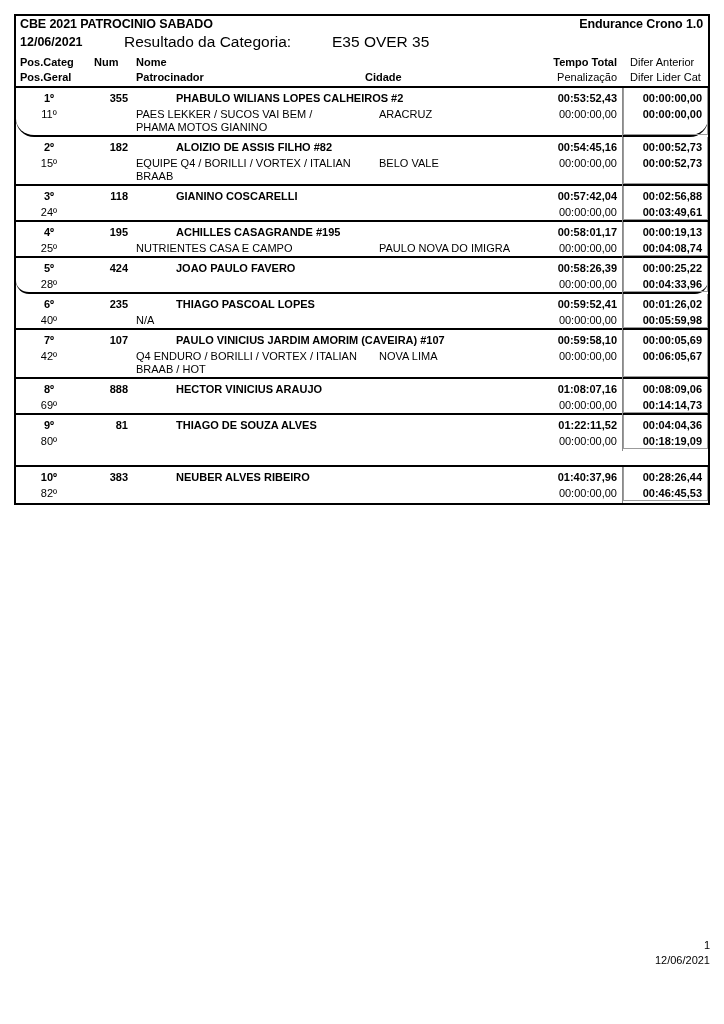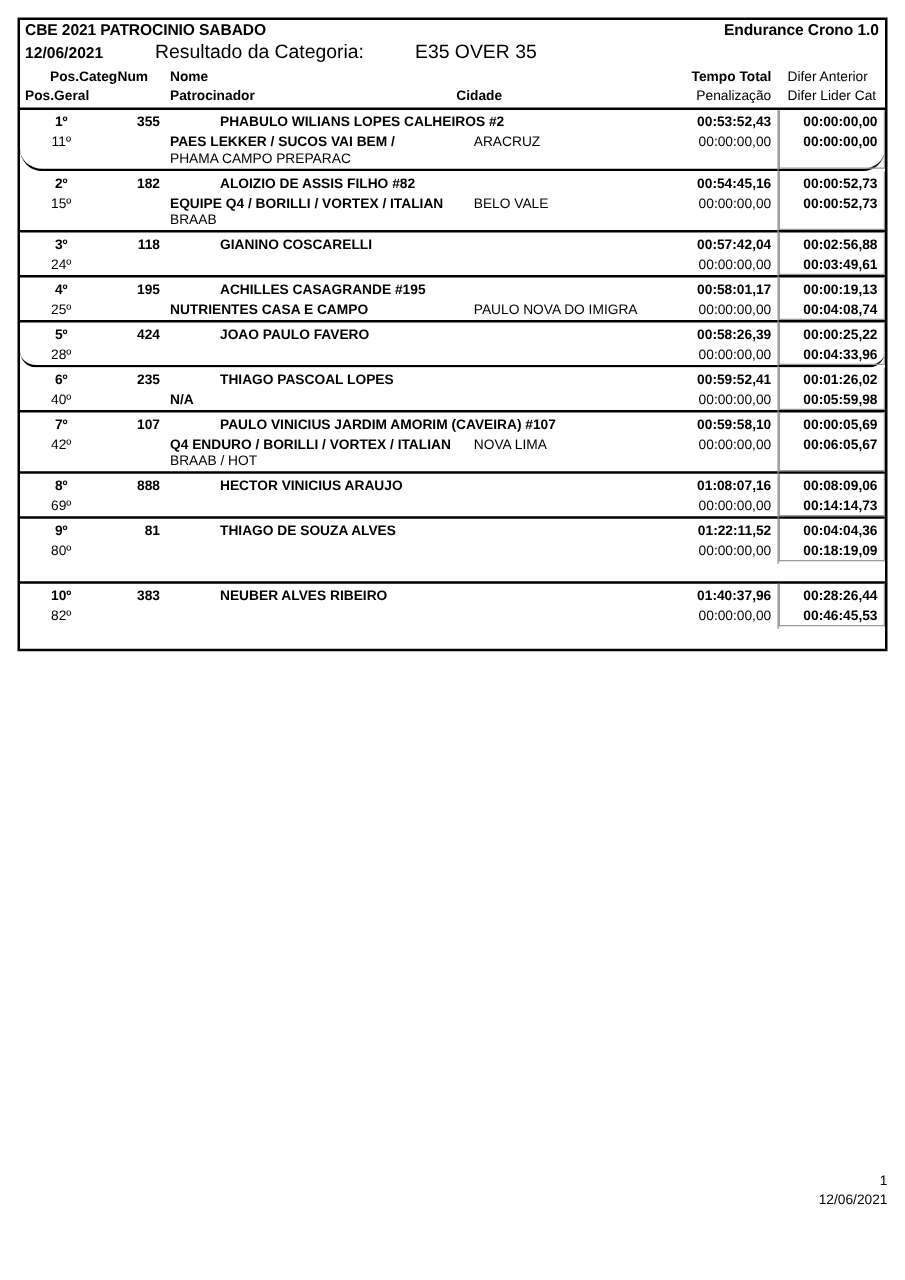--- a/index.html
+++ b/index.html
@@ -84,21 +84,21 @@
   .colhead {
     position: relative;
     height: 31px;
     border-bottom: 2px solid #000;
   }
   .colhead span {
     position: absolute;
     font-size: 11px;
     white-space: nowrap;
   }
-  .ch-poscateg  { left: 4px;   top: 1px;  font-weight: bold; margin-left: 20px; }
+  .ch-poscateg  { left: 4px;   top: 1px;  font-weight: bold; }
   .ch-posgeral  { left: 4px;   top: 16px; font-weight: bold; }
   .ch-num       { left: 78px;  top: 1px;  font-weight: bold; }
   .ch-nome      { left: 120px; top: 1px;  font-weight: bold; }
   .ch-patroc    { left: 120px; top: 16px; font-weight: bold; }
   .ch-cidade    { left: 349px; top: 16px; font-weight: bold; }
   .ch-tempo     { right: 91px; top: 1px;  font-weight: bold; }
   .ch-penal     { right: 91px; top: 16px; font-weight: normal; }
   .ch-difant    { left: 614px; top: 1px;  font-weight: normal; }
   .ch-diflider  { left: 614px; top: 16px; font-weight: normal; }
 
@@ -134,21 +134,21 @@
   .c-difant {
     top: 4px; right: 6px; font-weight: bold;
   }
 
   
   .c-posgeral {
     left: 0px; top: 20px; width: 66px;
     text-align: center; font-weight: normal;
   }
   .c-patroc {
-    left: 120px; top: 20px; font-weight: bold;
+    left: 120px; top: 20px; font-weight: normal;
   }
   .c-patroc2 {
     left: 120px; top: 33px; font-weight: normal;
   }
   .c-cidade {
     left: 363px; top: 20px; font-weight: normal;
   }
   .c-penal {
     top: 20px; right: 91px; font-weight: normal;
   }
@@ -226,21 +226,21 @@
         <span class="cell c-poscateg">1º</span>
         <span class="cell c-num">355</span>
         <span class="cell c-nome">PHABULO WILIANS LOPES CALHEIROS #2</span>
         <span class="cell c-tempo">00:53:52,43</span>
         <span class="cell c-difant">00:00:00,00</span>
         <span class="cell c-posgeral">11º</span>
         <span class="cell c-patroc">PAES LEKKER / SUCOS VAI BEM /</span>
         <span class="cell c-cidade">ARACRUZ</span>
         <span class="cell c-penal">00:00:00,00</span>
         <span class="cell c-diflider">00:00:00,00</span>
-        <span class="cell c-patroc2">PHAMA CAMPO PREPARAC</span>
+        <span class="cell c-patroc2">PHAMA MOTOS GIANINO</span>
         <div class="vrule" style="height: 49px;"></div>
         <div class="difbox head" style="height: 47px;"></div>
       </div>
       <div class="result-row" style="height: 49px;">
         <span class="cell c-poscateg">2º</span>
         <span class="cell c-num">182</span>
         <span class="cell c-nome">ALOIZIO DE ASSIS FILHO #82</span>
         <span class="cell c-tempo">00:54:45,16</span>
         <span class="cell c-difant">00:00:52,73</span>
         <span class="cell c-posgeral">15º</span>
@@ -344,21 +344,21 @@
         <span class="cell c-tempo">01:22:11,52</span>
         <span class="cell c-difant">00:04:04,36</span>
         <span class="cell c-posgeral">80º</span>
         <span class="cell c-patroc"></span>
         <span class="cell c-cidade"></span>
         <span class="cell c-penal">00:00:00,00</span>
         <span class="cell c-diflider">00:18:19,09</span>
         <div class="vrule" style="height: 36px;"></div>
         <div class="difbox head" style="height: 34px;"></div>
       </div>
-      <div class="result-row" style="height: 52px;">
+      <div class="result-row" style="height: 36px;">
         <span class="cell c-poscateg">10º</span>
         <span class="cell c-num">383</span>
         <span class="cell c-nome">NEUBER ALVES RIBEIRO</span>
         <span class="cell c-tempo">01:40:37,96</span>
         <span class="cell c-difant">00:28:26,44</span>
         <span class="cell c-posgeral">82º</span>
         <span class="cell c-patroc"></span>
         <span class="cell c-cidade"></span>
         <span class="cell c-penal">00:00:00,00</span>
         <span class="cell c-diflider">00:46:45,53</span>

